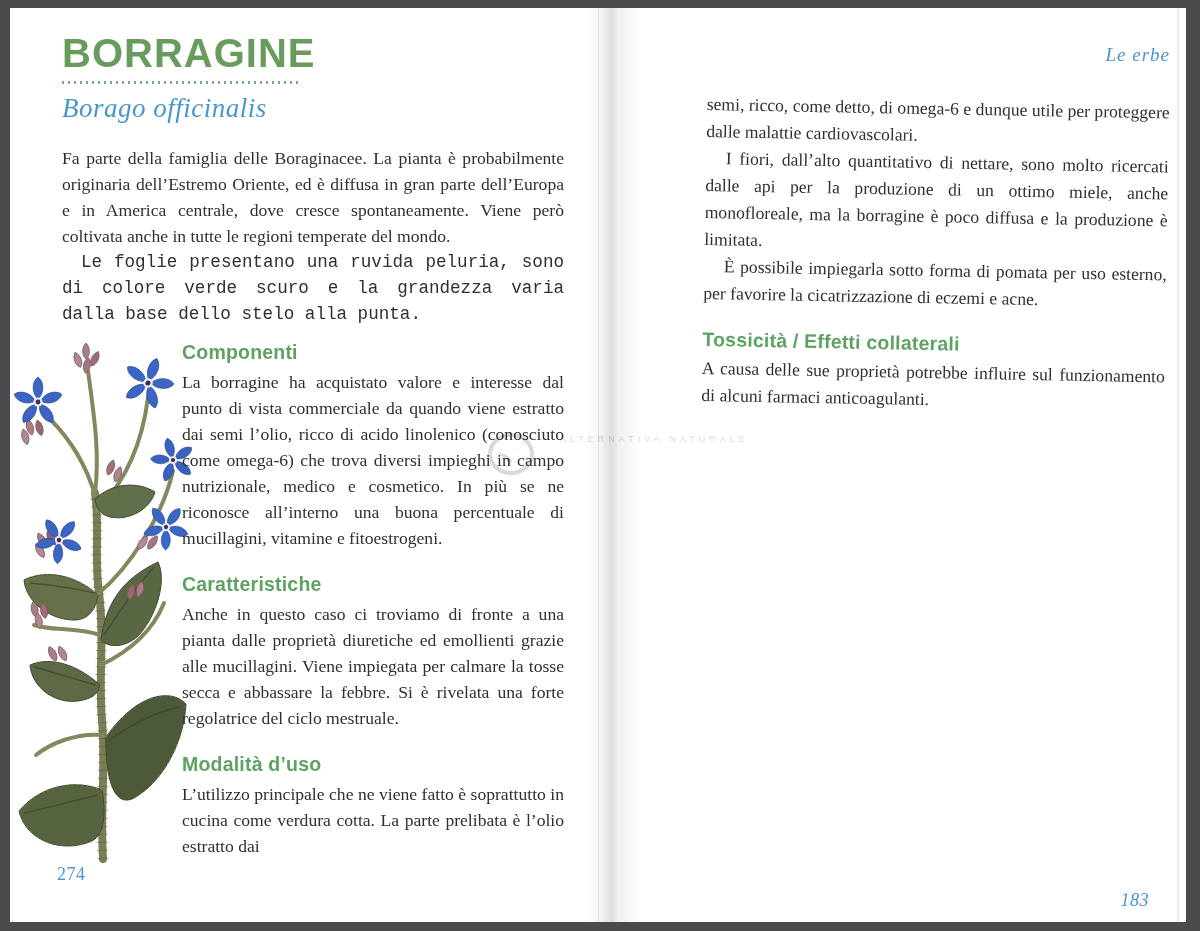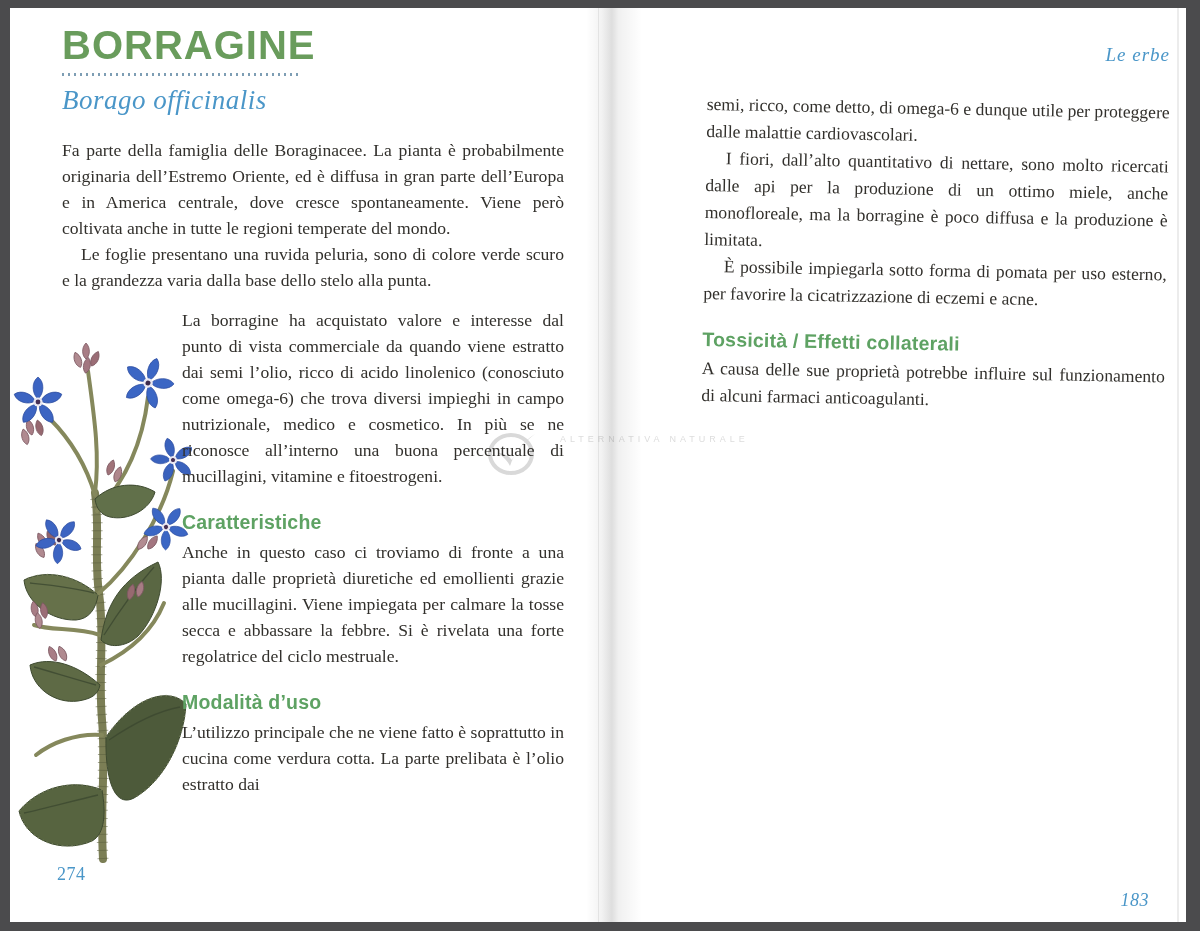--- a/index.html
+++ b/index.html
@@ -16,40 +16,40 @@
 
   
   .frame{position:absolute;background:var(--frame);z-index:30;}
   .frame.top{left:0;top:0;width:1200px;height:8px;}
   .frame.left{left:0;top:0;width:10px;height:931px;}
   .frame.right{left:1186px;top:0;width:14px;height:931px;}
   .frame.bottom{left:0;top:922px;width:1200px;height:9px;}
 
   
   .page{position:absolute;top:8px;background:#fff;z-index:1;}
-  .page-left{left:10px;width:592px;height:914px;padding:16px 38px 0 52px;}
+  .page-left{left:10px;width:592px;height:914px;padding:24px 38px 0 52px;}
   .page-right{left:639px;width:574px;height:920px;padding:36px 43px 16px 68px;}
 
   .gutter{position:absolute;left:586px;top:8px;width:56px;height:914px;z-index:5;
     background:linear-gradient(to right,rgba(0,0,0,0) 0%,rgba(0,0,0,.05) 28%,rgba(0,0,0,.13) 46%,rgba(0,0,0,.06) 58%,rgba(0,0,0,0) 100%);}
   .gutter-line{position:absolute;left:598px;top:8px;width:1px;height:914px;background:#e3e3e3;z-index:6;}
   .right-edge-line{position:absolute;left:1177px;top:8px;width:2px;height:914px;background:#ececec;z-index:6;}
 
   
   .chapter-title{font-family:"Liberation Sans",sans-serif;font-weight:700;
     font-size:40px;letter-spacing:1px;color:var(--title-green);line-height:1.05;}
   .dotted-rule{margin-top:7px;width:236px;height:3px;
     background:repeating-linear-gradient(to right,var(--dot-blue) 0 2px,transparent 2px 6px);}
   .species-name{margin-top:9px;font-style:italic;font-weight:400;
     font-size:27px;color:var(--accent-blue);letter-spacing:.5px;}
 
   .intro{margin-top:21px;width:502px;font-size:17.6px;line-height:26px;color:var(--body-text);
     text-align:justify;}
   .intro+.intro{margin-top:0;}
-  .intro.indent{text-indent:19px;}
+  .intro.indent{text-indent:19px;font-family:Liberation Mono, monospace;}
 
   .sections{position:relative;margin-left:120px;width:382px;z-index:2;margin-top:14px;}
   .section-heading{font-family:"Liberation Sans",sans-serif;font-weight:700;
     font-size:19.5px;color:var(--heading-green);letter-spacing:.2px;margin:22px 0 5px 0;}
   .sections .section-heading:first-child{margin-top:8px;}
   .section-paragraph{font-size:17.6px;line-height:26px;color:var(--body-text);text-align:justify;}
 
   .plant{position:absolute;left:-4px;top:327px;width:186px;height:528px;z-index:1;}
 
   .page-number{position:absolute;font-size:18px;color:var(--accent-blue);letter-spacing:.5px;}
@@ -215,20 +215,21 @@
           <path d="M0 -3 C-6 -8 -7 -20 0 -25 C7 -20 6 -8 0 -3 Z" transform="rotate(216)"></path>
           <path d="M0 -3 C-6 -8 -7 -20 0 -25 C7 -20 6 -8 0 -3 Z" transform="rotate(288)"></path>
         </g>
         <circle r="4.4" fill="#e9e7f1"></circle>
           <circle r="2.3" fill="#473055"></circle>
       </g>
     </g>
   </svg>
 
   <div class="sections">
+    <h3 class="section-heading">Componenti</h3>
     <p class="section-paragraph">La borragine ha acquistato valore e interesse dal punto di vista commerciale da quando viene estratto dai semi l’olio, ricco di acido linolenico (conosciuto come omega-6) che trova diversi impieghi in campo nutrizionale, medico e cosmetico. In più se ne riconosce all’interno una buona percentuale di mucillagini, vitamine e fitoestrogeni.</p>
 
     <h3 class="section-heading">Caratteristiche</h3>
     <p class="section-paragraph">Anche in questo caso ci troviamo di fronte a una pianta dalle proprietà diuretiche ed emollienti grazie alle mucillagini. Viene impiegata per calmare la tosse secca e abbassare la febbre. Si è rivelata una forte regolatrice del ciclo mestruale.</p>
 
     <h3 class="section-heading">Modalità d’uso</h3>
     <p class="section-paragraph">L’utilizzo principale che ne viene fatto è soprattutto in cucina come verdura cotta. La parte prelibata è l’olio estratto dai</p>
   </div>
 
   <div class="page-number pn-left">274</div>

